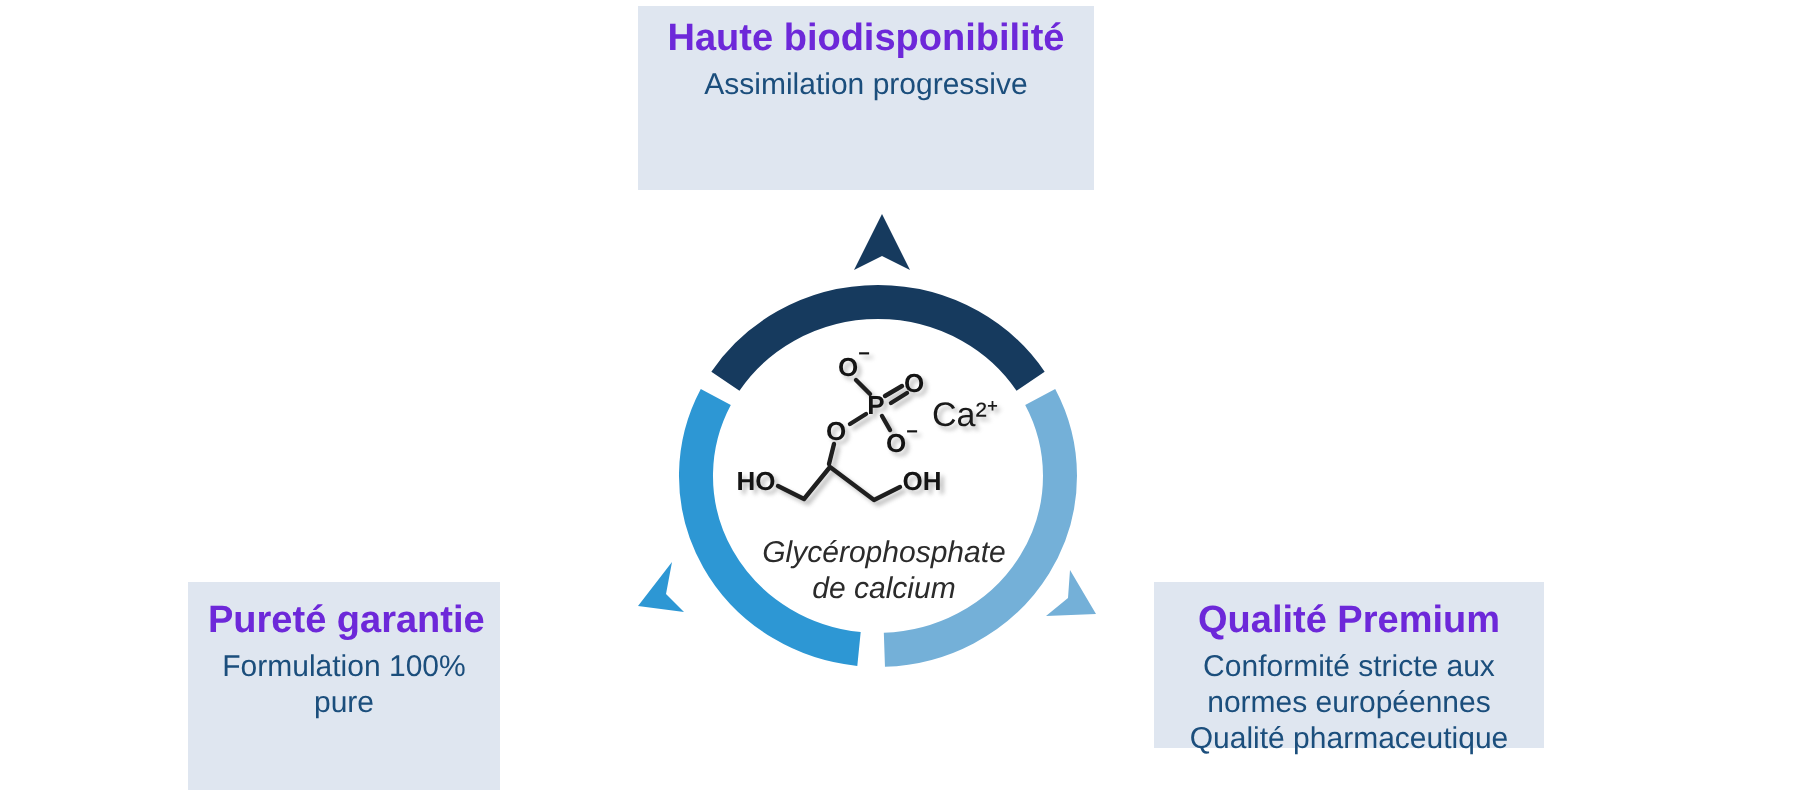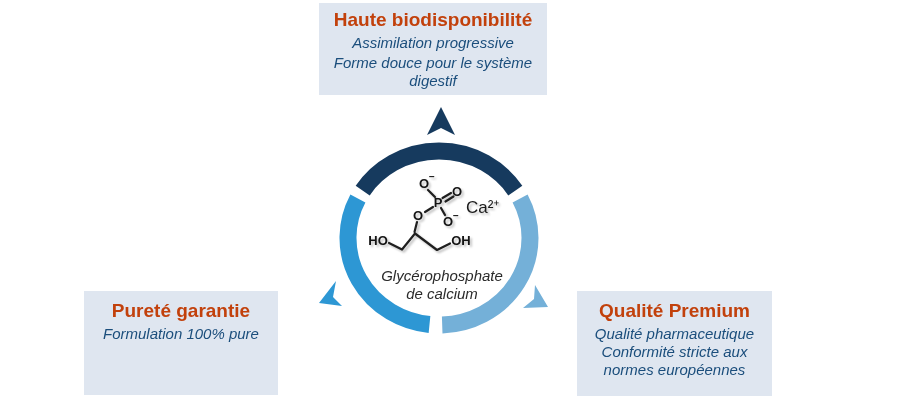--- a/index.html
+++ b/index.html
@@ -6,28 +6,28 @@
   .canvas{
     position:relative;width:900px;height:400px;background:#ffffff;overflow:hidden;
     font-family:"Liberation Sans",sans-serif;
   }
   .diagram-svg{position:absolute;left:0;top:0;}
   .card{
     position:absolute;box-sizing:border-box;background:#dfe6f0;
     text-align:center;padding:5px 10px 4px 10px;
   }
   .card-top{left:319px;top:3px;width:228px;height:92px;}
-  .card-left{left:84px;top:291px;width:194px;height:104px;padding-top:8px;}
-  .card-right{left:577px;top:291px;width:195px;height:105px;padding-top:8px;}
+  .card-left{left:94px;top:291px;width:156px;height:104px;padding-top:8px;}
+  .card-right{left:577px;top:291px;width:195px;height:83px;padding-top:8px;}
   .card-title{
-    font-size:19px;font-weight:bold;color:#c2410c;line-height:1.25;
+    font-size:19px;font-weight:bold;color:#6d28d9;line-height:1.25;
     margin-bottom:2px;white-space:nowrap;
   }
   .card-line{
-    font-size:15px;font-style:italic;color:#1b4e7c;line-height:1.22;
+    font-size:15px;color:#1b4e7c;line-height:1.22;
     margin-top:2px;
   }
   .card-left .card-line,.card-right .card-line{margin-top:0;}
   .molecule{filter:drop-shadow(2px 2px 1px rgba(110,110,110,0.45));}
   .bond{fill:none;stroke:#1f1f1f;stroke-width:2.2;stroke-linecap:round;stroke-linejoin:round;}
   .atom{font-family:"Liberation Sans",sans-serif;font-size:13px;font-weight:bold;fill:#141414;text-anchor:middle;}
   .atom-sup{font-family:"Liberation Sans",sans-serif;font-size:10px;font-weight:bold;fill:#141414;text-anchor:middle;}
   .ca-label{font-family:"Liberation Sans",sans-serif;font-size:17px;fill:#1a1a1a;text-anchor:start;}
   .caption{font-family:"Liberation Sans",sans-serif;font-size:15px;font-style:italic;fill:#2b2b2b;text-anchor:middle;}
 </style>
@@ -70,27 +70,26 @@
       <text class="ca-label" x="466" y="213">Ca²⁺</text>
     </g>
 
     <text class="caption" x="442" y="281">Glycérophosphate</text>
     <text class="caption" x="442" y="299">de calcium</text>
   </svg>
 
   <div class="card card-top">
     <div class="card-title">Haute biodisponibilité</div>
     <div class="card-line">Assimilation progressive</div>
-    <div class="card-line">Forme douce pour le système digestif</div>
   </div>
 
   <div class="card card-left">
     <div class="card-title">Pureté garantie</div>
     <div class="card-line">Formulation 100% pure</div>
   </div>
 
   <div class="card card-right">
     <div class="card-title">Qualité Premium</div>
+    <div class="card-line">Conformité stricte aux normes européennes</div>
     <div class="card-line">Qualité pharmaceutique</div>
-    <div class="card-line">Conformité stricte aux normes européennes</div>
   </div>
 
 </div>
 
 </body></html>

